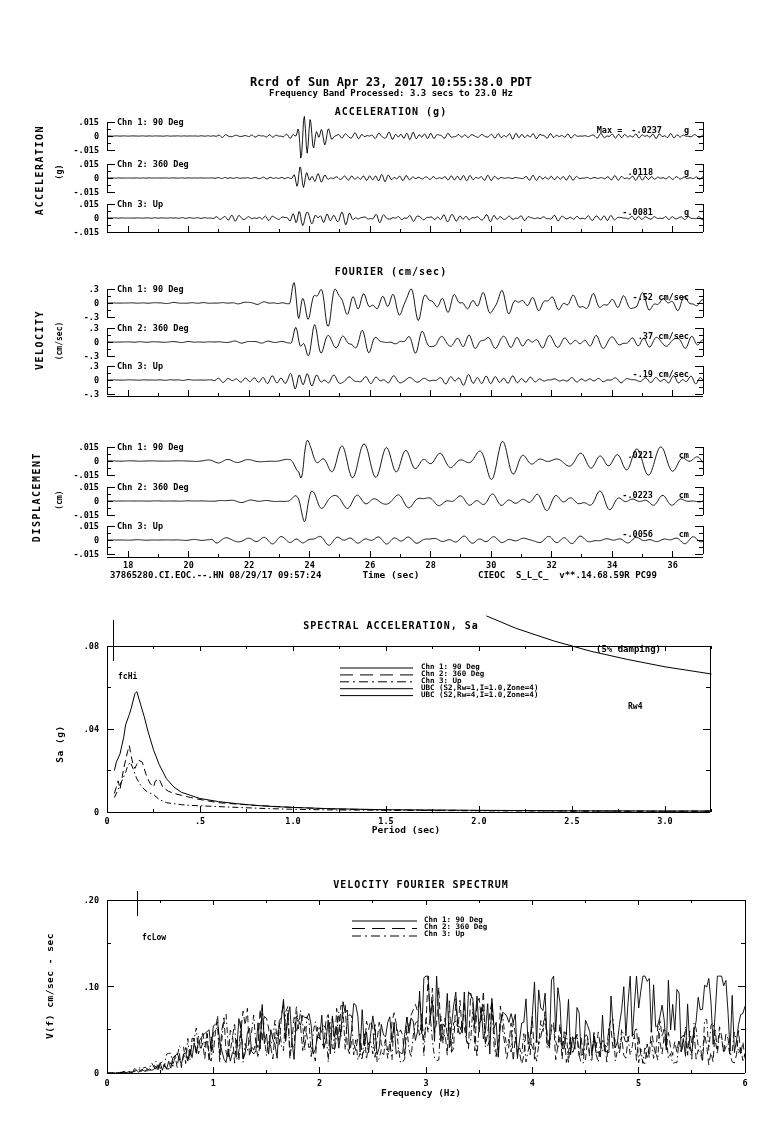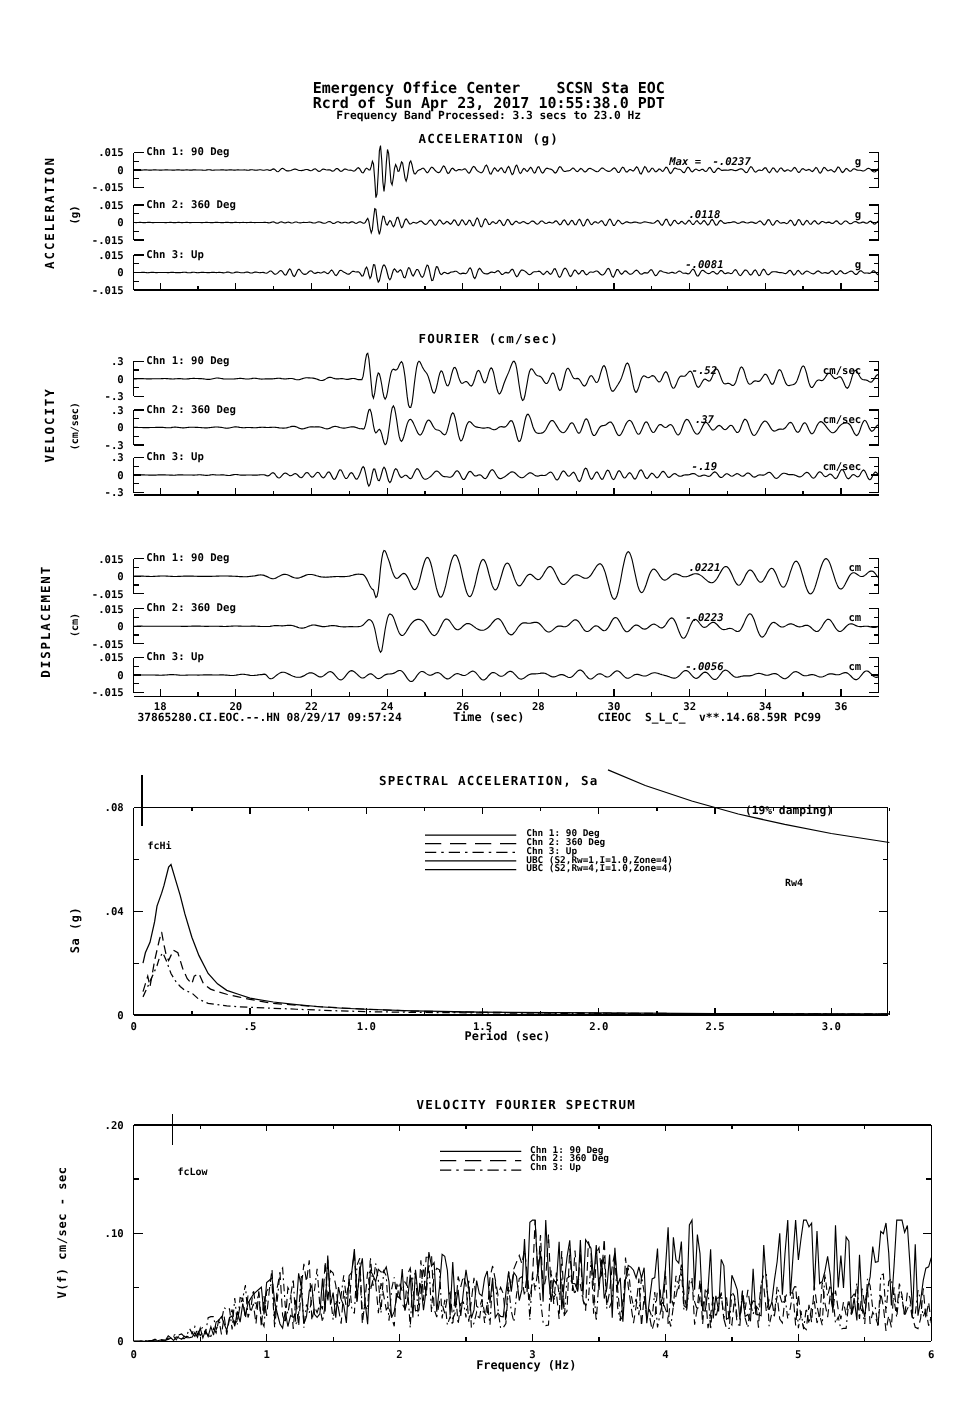--- a/index.html
+++ b/index.html
@@ -10,21 +10,21 @@
   .ctr2{position:absolute;left:25px;width:762px;text-align:center;white-space:pre;}
   .ctr3{position:absolute;left:40px;width:762px;text-align:center;white-space:pre;}
   .f12{font-size:12px;}
   .f105{font-size:10px;}
   .f95{font-size:9.5px;}
   .f9{font-size:9px;}
   .f85{font-size:8.5px;}
   .f8{font-size:8px;margin-top:46px;}
   .f75{font-size:7.5px;line-height:6.6px;}
   .ttl{letter-spacing:1px;}
-  .maxv{left:452px;width:232px;text-align:center;font-style:italic;}
+  .maxv{left:430px;width:232px;text-align:right;}
   .maxv span:first-child{margin-right:9px;}
   .maxu{left:645px;width:44px;text-align:right;}
   svg text{font-family:"DejaVu Sans Mono",monospace;font-weight:bold;fill:#000;}
   #cv{position:absolute;left:0;top:0;}
 </style>
 </head>
 <body>
 
 <div class="page">
 
@@ -391,21 +391,20 @@
       <g>
         <polyline points="352.0,921.0 417.0,921.0" fill="none" stroke="#000" stroke-width="1"></polyline>
         <polyline points="352.0,928.5 417.0,928.5" fill="none" stroke="#000" stroke-width="1" stroke-dasharray="13,7"></polyline>
         <polyline points="352.0,936.0 417.0,936.0" fill="none" stroke="#000" stroke-width="1" stroke-dasharray="9,4,2,4"></polyline>
         <polyline points="107.0,1073.0 109.1,1073.0 111.3,1073.0 113.4,1072.9 115.5,1073.0 117.6,1072.8 119.8,1072.9 121.9,1072.5 124.0,1072.8 126.1,1072.7 128.3,1072.0 130.4,1072.6 132.5,1072.0 134.6,1071.5 136.8,1070.4 138.9,1072.4 141.0,1069.5 143.2,1070.4 145.3,1071.4 147.4,1069.0 149.5,1070.2 151.7,1070.1 153.8,1069.6 155.9,1066.0 158.0,1069.8 160.2,1062.5 162.3,1070.3 164.4,1064.3 166.5,1069.2 168.7,1061.3 170.8,1068.1 172.9,1057.6 175.1,1056.1 177.2,1053.4 179.3,1059.0 181.4,1064.3 183.6,1054.1 185.7,1052.8 187.8,1061.0 189.9,1049.1 192.1,1057.7 194.2,1042.8 196.3,1052.7 198.4,1042.6 200.6,1038.7 202.7,1035.4 204.8,1033.5 207.0,1031.6 209.1,1029.8 211.2,1051.6 213.3,1026.0 215.5,1024.2 217.6,1022.3 219.7,1040.8 221.8,1050.6 224.0,1059.2 226.1,1062.5 228.2,1048.8 230.3,1061.2 232.5,1052.3 234.6,1054.0 236.7,1050.9 238.9,1018.6 241.0,1029.5 243.1,1059.1 245.2,1053.3 247.4,1032.8 249.5,1028.3 251.6,1051.4 253.7,1053.9 255.9,1051.0 258.0,1022.8 260.1,1049.1 262.2,1004.5 264.4,1043.7 266.5,1034.1 268.6,1054.1 270.8,1029.7 272.9,1039.5 275.0,1044.4 277.1,1058.3 279.3,1020.6 281.4,1017.8 283.5,999.3 285.6,1038.3 287.8,1016.5 289.9,1006.7 292.0,1041.1 294.1,1059.4 296.3,1016.4 298.4,1020.2 300.5,1025.4 302.7,1015.4 304.8,1017.5 306.9,1017.6 309.0,1013.6 311.2,1025.4 313.3,1054.1 315.4,1049.1 317.5,1036.4 319.7,1038.6 321.8,1015.2 323.9,1048.5 326.0,1040.3 328.2,1019.9 330.3,1053.9 332.4,1015.9 334.6,1037.2 336.7,1026.8 338.8,1048.2 340.9,1032.2 343.1,1001.7 345.2,1012.9 347.3,1010.0 349.4,1049.4 351.6,1029.6 353.7,1003.5 355.8,1005.0 357.9,1016.3 360.1,1052.1 362.2,1009.7 364.3,1046.0 366.5,1031.8 368.6,1052.8 370.7,1033.6 372.8,1015.9 375.0,1030.7 377.1,1054.6 379.2,1047.9 381.3,1024.4 383.5,1035.0 385.6,1036.8 387.7,1022.5 389.8,1016.8 392.0,1042.4 394.1,1022.5 396.2,1054.1 398.4,1050.5 400.5,1053.1 402.6,1053.5 404.7,1034.4 406.9,1017.6 409.0,1033.3 411.1,1018.0 413.2,1021.1 415.4,1040.4 417.5,1031.7 419.6,991.2 421.7,1033.6 423.9,977.8 426.0,976.1 428.1,976.1 430.3,1018.8 432.4,1000.7 434.5,1041.3 436.6,976.1 438.8,1020.5 440.9,1041.5 443.0,1023.8 445.1,1027.2 447.3,993.4 449.4,1047.7 451.5,1025.5 453.6,1005.8 455.8,992.2 457.9,1026.6 460.0,1027.0 462.2,1033.2 464.3,992.0 466.4,1036.2 468.5,991.8 470.7,995.2 472.8,998.6 474.9,1024.2 477.0,996.1 479.2,1032.0 481.3,1007.6 483.4,1038.8 485.5,1030.6 487.7,1003.7 489.8,1054.1 491.9,998.3 494.1,1028.2 496.2,1022.3 498.3,1057.3 500.4,1023.4 502.6,1012.3 504.7,1013.7 506.8,1016.2 508.9,1022.4 511.1,1013.6 513.2,1022.5 515.3,1014.2 517.4,1058.5 519.6,1040.1 521.7,1023.1 523.8,1022.1 526.0,998.9 528.1,1044.2 530.2,1037.3 532.3,1015.5 534.5,981.9 536.6,1042.5 538.7,989.9 540.8,1007.9 543.0,1010.5 545.1,993.2 547.2,1044.5 549.3,1046.3 551.5,979.9 553.6,976.1 555.7,1031.7 557.9,987.7 560.0,1002.9 562.1,1048.5 564.2,1048.9 566.4,1032.1 568.5,999.4 570.6,1054.7 572.7,1036.7 574.9,1049.2 577.0,1007.5 579.1,1012.7 581.2,1055.4 583.4,1053.9 585.5,1020.2 587.6,1025.4 589.8,1031.9 591.9,1054.8 594.0,1036.4 596.1,1053.2 598.3,1051.6 600.4,1057.0 602.5,1015.0 604.6,1051.3 606.8,1051.8 608.9,1052.6 611.0,996.0 613.1,1026.7 615.3,1047.9 617.4,1042.0 619.5,1024.3 621.7,1009.4 623.8,986.7 625.9,1035.7 628.0,1002.8 630.2,976.1 632.3,1036.5 634.4,1005.1 636.5,976.1 638.7,1008.0 640.8,991.0 642.9,976.1 645.0,976.1 647.2,981.4 649.3,978.5 651.4,1032.3 653.6,984.8 655.7,1026.8 657.8,1025.1 659.9,1017.1 662.1,1005.1 664.2,1020.1 666.3,1050.1 668.4,980.3 670.6,1030.0 672.7,1004.4 674.8,1030.3 676.9,989.6 679.1,993.0 681.2,1051.8 683.3,1038.5 685.5,1056.3 687.6,1003.9 689.7,1043.9 691.8,1053.7 694.0,1031.3 696.1,1021.5 698.2,997.3 700.3,1009.9 702.5,1009.3 704.6,985.2 706.7,987.0 708.8,978.4 711.0,1002.5 713.1,1044.4 715.2,1013.2 717.4,976.1 719.5,976.1 721.6,976.1 723.7,985.8 725.9,980.4 728.0,1011.9 730.1,1051.0 732.2,995.4 734.4,1052.5 736.5,1040.5 738.6,1024.3 740.7,1014.5 742.9,1013.5 745.0,1006.2" fill="none" stroke="#000" stroke-width="0.9"></polyline>
         <polyline points="107.0,1073.0 109.1,1073.0 111.3,1073.0 113.4,1072.8 115.5,1072.7 117.6,1072.9 119.8,1072.4 121.9,1072.3 124.0,1071.8 126.1,1072.3 128.3,1072.0 130.4,1071.8 132.5,1072.3 134.6,1070.5 136.8,1070.3 138.9,1069.2 141.0,1071.8 143.2,1068.1 145.3,1070.8 147.4,1070.9 149.5,1068.9 151.7,1070.2 153.8,1066.3 155.9,1069.1 158.0,1063.9 160.2,1068.5 162.3,1065.4 164.4,1065.1 166.5,1068.6 168.7,1069.1 170.8,1062.7 172.9,1066.3 175.1,1055.5 177.2,1067.6 179.3,1052.9 181.4,1067.7 183.6,1055.0 185.7,1047.6 187.8,1059.4 189.9,1056.4 192.1,1044.4 194.2,1038.2 196.3,1055.1 198.4,1036.4 200.6,1050.1 202.7,1043.1 204.8,1059.1 207.0,1034.1 209.1,1061.8 211.2,1036.9 213.3,1052.8 215.5,1031.6 217.6,1015.4 219.7,1056.1 221.8,1030.1 224.0,1018.2 226.1,1052.4 228.2,1058.8 230.3,1030.1 232.5,1034.5 234.6,1063.1 236.7,1038.1 238.9,1061.1 241.0,1030.1 243.1,1011.1 245.2,1025.5 247.4,1008.3 249.5,1056.6 251.6,1045.4 253.7,1050.1 255.9,1042.9 258.0,1047.5 260.1,1009.2 262.2,1041.9 264.4,1016.5 266.5,1018.4 268.6,1028.0 270.8,1047.1 272.9,1059.0 275.0,1032.5 277.1,1046.4 279.3,1044.2 281.4,1017.4 283.5,1001.9 285.6,1043.3 287.8,1013.2 289.9,1059.1 292.0,1040.2 294.1,1017.5 296.3,1032.4 298.4,1023.7 300.5,1025.5 302.7,1050.6 304.8,1026.5 306.9,1035.8 309.0,1047.9 311.2,1044.6 313.3,1053.9 315.4,1061.0 317.5,1027.0 319.7,1036.8 321.8,1043.1 323.9,1046.8 326.0,1019.5 328.2,1014.5 330.3,1030.4 332.4,1048.7 334.6,1048.2 336.7,1008.3 338.8,1040.5 340.9,1005.8 343.1,1005.6 345.2,1003.3 347.3,1047.1 349.4,1053.7 351.6,1041.3 353.7,1043.1 355.8,1050.6 357.9,1037.3 360.1,1033.9 362.2,1055.3 364.3,1050.0 366.5,1021.2 368.6,1029.5 370.7,1020.9 372.8,1027.9 375.0,1057.3 377.1,1040.5 379.2,1022.2 381.3,1045.0 383.5,1046.5 385.6,1039.3 387.7,1050.3 389.8,1053.3 392.0,1021.7 394.1,1012.8 396.2,1023.5 398.4,1036.0 400.5,1029.9 402.6,1034.9 404.7,1057.5 406.9,1017.0 409.0,1030.1 411.1,1015.1 413.2,1009.8 415.4,1004.4 417.5,1011.0 419.6,999.7 421.7,1017.7 423.9,1040.6 426.0,1023.3 428.1,976.1 430.3,1020.8 432.4,988.0 434.5,1032.8 436.6,1022.9 438.8,987.5 440.9,1033.5 443.0,1038.2 445.1,1034.2 447.3,1055.1 449.4,1000.8 451.5,1051.8 453.6,1048.9 455.8,998.8 457.9,1032.8 460.0,1000.4 462.2,1031.8 464.3,1001.3 466.4,1040.0 468.5,1048.5 470.7,993.2 472.8,1002.1 474.9,1050.9 477.0,1002.4 479.2,998.2 481.3,1019.6 483.4,991.0 485.5,1045.0 487.7,1033.5 489.8,1012.7 491.9,1001.9 494.1,1030.9 496.2,1053.5 498.3,1056.0 500.4,1006.0 502.6,1029.1 504.7,1043.9 506.8,1058.6 508.9,1045.1 511.1,1022.9 513.2,1061.1 515.3,1037.0 517.4,1054.4 519.6,1052.8 521.7,1064.1 523.8,1055.8 526.0,1031.8 528.1,1032.0 530.2,1054.7 532.3,1016.5 534.5,1059.2 536.6,1036.2 538.7,1044.5 540.8,1036.8 543.0,1026.0 545.1,1011.6 547.2,1035.4 549.3,1046.5 551.5,1024.3 553.6,1021.8 555.7,1059.8 557.9,1045.8 560.0,1023.7 562.1,1059.5 564.2,1031.7 566.4,1062.5 568.5,1051.9 570.6,1036.7 572.7,1038.8 574.9,1038.2 577.0,1035.1 579.1,1055.6 581.2,1037.8 583.4,1056.6 585.5,1059.9 587.6,1038.6 589.8,1059.6 591.9,1060.2 594.0,1032.6 596.1,1048.0 598.3,1031.9 600.4,1046.4 602.5,1040.6 604.6,1041.7 606.8,1062.1 608.9,1028.2 611.0,1028.8 613.1,1049.5 615.3,1039.5 617.4,1040.0 619.5,1052.9 621.7,1036.7 623.8,1055.2 625.9,1058.3 628.0,1038.7 630.2,1033.5 632.3,1034.0 634.4,1034.7 636.5,1060.4 638.7,1035.4 640.8,1055.0 642.9,1061.7 645.0,1063.7 647.2,1043.9 649.3,1057.9 651.4,1028.4 653.6,1044.6 655.7,1055.2 657.8,1025.8 659.9,1042.1 662.1,1053.7 664.2,1035.7 666.3,1047.9 668.4,1032.4 670.6,1047.8 672.7,1055.3 674.8,1041.5 676.9,1052.1 679.1,1038.4 681.2,1038.0 683.3,1035.1 685.5,1038.5 687.6,1055.2 689.7,1030.9 691.8,1043.7 694.0,1030.3 696.1,1059.1 698.2,1049.7 700.3,1053.8 702.5,1060.0 704.6,1034.4 706.7,1045.3 708.8,1064.8 711.0,1052.3 713.1,1061.9 715.2,1029.9 717.4,1049.5 719.5,1026.8 721.6,1036.0 723.7,1053.4 725.9,1033.6 728.0,1038.4 730.1,1054.6 732.2,1061.8 734.4,1062.9 736.5,1054.8 738.6,1030.6 740.7,1054.7 742.9,1041.7 745.0,1058.5" fill="none" stroke="#000" stroke-width="0.9" stroke-dasharray="7,4"></polyline>
         <polyline points="107.0,1073.0 109.1,1073.0 111.3,1073.0 113.4,1072.9 115.5,1072.7 117.6,1072.6 119.8,1072.8 121.9,1072.4 124.0,1071.4 126.1,1072.6 128.3,1071.6 130.4,1072.0 132.5,1071.9 134.6,1068.6 136.8,1070.3 138.9,1068.4 141.0,1067.0 143.2,1067.9 145.3,1067.2 147.4,1069.3 149.5,1068.0 151.7,1063.0 153.8,1066.7 155.9,1061.3 158.0,1067.7 160.2,1063.6 162.3,1061.9 164.4,1066.7 166.5,1054.2 168.7,1053.3 170.8,1053.3 172.9,1063.8 175.1,1058.4 177.2,1056.5 179.3,1046.1 181.4,1048.0 183.6,1047.1 185.7,1063.5 187.8,1038.4 189.9,1059.5 192.1,1038.1 194.2,1038.9 196.3,1028.0 198.4,1054.0 200.6,1047.1 202.7,1031.7 204.8,1046.9 207.0,1033.1 209.1,1056.7 211.2,1061.1 213.3,1033.0 215.5,1029.9 217.6,1026.8 219.7,1062.1 221.8,1040.4 224.0,1017.5 226.1,1014.4 228.2,1044.8 230.3,1051.0 232.5,1037.3 234.6,1023.0 236.7,1059.8 238.9,1051.0 241.0,1020.0 243.1,1062.2 245.2,1043.6 247.4,1050.5 249.5,1038.5 251.6,1032.1 253.7,1015.0 255.9,1045.2 258.0,1057.6 260.1,1044.1 262.2,1007.8 264.4,1038.6 266.5,1055.7 268.6,1040.2 270.8,1046.4 272.9,1036.1 275.0,1020.3 277.1,1039.0 279.3,1022.8 281.4,1046.3 283.5,1050.8 285.6,1012.2 287.8,1006.6 289.9,1051.2 292.0,1044.8 294.1,1047.9 296.3,1005.9 298.4,1028.8 300.5,1010.6 302.7,1024.3 304.8,1050.4 306.9,1016.8 309.0,1020.6 311.2,1056.6 313.3,1031.3 315.4,1021.8 317.5,1038.5 319.7,1025.9 321.8,1033.0 323.9,1025.6 326.0,1028.9 328.2,1062.2 330.3,1020.6 332.4,1018.4 334.6,1052.9 336.7,1034.1 338.8,1011.9 340.9,1037.3 343.1,1010.9 345.2,1049.8 347.3,1018.6 349.4,1014.7 351.6,1015.9 353.7,1054.8 355.8,1039.8 357.9,1060.0 360.1,1053.3 362.2,1060.2 364.3,1032.5 366.5,1059.4 368.6,1042.8 370.7,1041.7 372.8,1054.0 375.0,1023.1 377.1,1062.1 379.2,1058.5 381.3,1049.7 383.5,1055.9 385.6,1040.5 387.7,1058.3 389.8,1041.4 392.0,1059.8 394.1,1022.9 396.2,1024.5 398.4,1047.4 400.5,1062.7 402.6,1062.1 404.7,1058.8 406.9,1029.1 409.0,1048.8 411.1,1057.6 413.2,1035.9 415.4,1022.9 417.5,1021.4 419.6,1036.7 421.7,1018.7 423.9,1056.1 426.0,1018.7 428.1,1032.4 430.3,1016.2 432.4,1040.4 434.5,1057.8 436.6,1060.5 438.8,1060.0 440.9,1016.2 443.0,1043.1 445.1,1018.1 447.3,1036.2 449.4,1022.7 451.5,1053.5 453.6,1022.7 455.8,1021.1 457.9,1028.0 460.0,1035.7 462.2,1021.8 464.3,1027.7 466.4,1040.1 468.5,1044.4 470.7,1040.4 472.8,1009.1 474.9,1030.0 477.0,1057.1 479.2,1023.2 481.3,1020.2 483.4,1003.8 485.5,1047.5 487.7,1045.7 489.8,1040.2 491.9,1003.5 494.1,1045.9 496.2,1056.7 498.3,1040.6 500.4,1024.9 502.6,1014.4 504.7,1034.7 506.8,1045.7 508.9,1039.1 511.1,1052.1 513.2,1020.9 515.3,1033.7 517.4,1051.9 519.6,1048.0 521.7,1054.3 523.8,1033.7 526.0,1061.9 528.1,1051.0 530.2,1041.4 532.3,1047.1 534.5,1052.6 536.6,1061.2 538.7,1044.9 540.8,1020.6 543.0,1031.4 545.1,1015.3 547.2,1049.0 549.3,1048.0 551.5,1029.1 553.6,1024.8 555.7,1041.5 557.9,1048.2 560.0,1037.1 562.1,1045.8 564.2,1035.2 566.4,1031.6 568.5,1063.7 570.6,1036.6 572.7,1053.9 574.9,1044.6 577.0,1034.0 579.1,1055.1 581.2,1062.9 583.4,1062.8 585.5,1033.4 587.6,1037.0 589.8,1054.8 591.9,1055.2 594.0,1032.5 596.1,1054.4 598.3,1062.1 600.4,1043.2 602.5,1051.4 604.6,1044.5 606.8,1047.2 608.9,1027.9 611.0,1019.7 613.1,1019.3 615.3,1061.0 617.4,1050.7 619.5,1052.4 621.7,1029.2 623.8,1035.9 625.9,1043.5 628.0,1036.7 630.2,1055.0 632.3,1046.3 634.4,1032.2 636.5,1027.4 638.7,1062.6 640.8,1048.9 642.9,1063.4 645.0,1046.4 647.2,1059.0 649.3,1045.5 651.4,1040.2 653.6,1058.4 655.7,1051.9 657.8,1060.1 659.9,1019.0 662.1,1037.1 664.2,1027.9 666.3,1036.7 668.4,1058.5 670.6,1053.6 672.7,1063.4 674.8,1062.6 676.9,1062.7 679.1,1040.4 681.2,1052.5 683.3,1043.8 685.5,1026.5 687.6,1052.3 689.7,1047.0 691.8,1059.2 694.0,1023.1 696.1,1028.5 698.2,1046.8 700.3,1046.3 702.5,1061.7 704.6,1020.0 706.7,1019.3 708.8,1050.3 711.0,1025.1 713.1,1022.9 715.2,1039.7 717.4,1054.0 719.5,1033.3 721.6,1038.4 723.7,1052.9 725.9,1046.9 728.0,1043.4 730.1,1056.0 732.2,1051.3 734.4,1032.2 736.5,1040.4 738.6,1053.2 740.7,1048.0 742.9,1060.6 745.0,1053.2" fill="none" stroke="#000" stroke-width="0.9" stroke-dasharray="6,3,1.5,3"></polyline>
       </g>
     </svg>
 
-  <div class="ctr f12" style="top:63px">Emergency Office Center    SCSN Sta EOC</div>
   <div class="ctr f12" style="top:75px">Rcrd of Sun Apr 23, 2017 10:55:38.0 PDT</div>
   <div class="ctr f9" style="top:88px">Frequency Band Processed: 3.3 secs to 23.0 Hz</div>
 
   <div class="ctr f105 ttl" style="top:106px">ACCELERATION (g)</div>
   <div class="ctr f105 ttl" style="top:266px">FOURIER (cm/sec)</div>
   <div class="ctr f105 ttl" style="top:620px">SPECTRAL ACCELERATION, Sa</div>
   <div class="ctr3 f105 ttl" style="top:879px">VELOCITY FOURIER SPECTRUM</div>
 
   <div class="abs f85" style="left:117px;top:117px">Chn 1: 90 Deg</div>
   <div class="abs f85" style="left:117px;top:159px">Chn 2: 360 Deg</div>
@@ -434,21 +433,21 @@
   <div class="abs f85 maxv" style="top:490px"><span>-.0223</span></div>
   <div class="abs f85 maxu" style="top:490px">cm</div>
   <div class="abs f85 maxv" style="top:529px"><span>-.0056</span></div>
   <div class="abs f85 maxu" style="top:529px">cm</div>
 
   <div class="ctr f95" style="top:569px">Time (sec)</div>
   <div class="abs f9" style="left:110px;top:570px">37865280.CI.EOC.--.HN 08/29/17 09:57:24</div>
   <div class="abs f9" style="left:478px;top:570px">CIEOC  S_L_C_  v**.14.68.59R PC99</div>
 
   <div class="abs f8" style="left:118px;top:626px">fcHi</div>
-  <div class="abs f9" style="left:596px;top:644px">(19% damping)</div>
+  <div class="abs f9" style="left:596px;top:644px">(5% damping)</div>
   <div class="abs f8" style="left:628px;top:656px">Rw4</div>
   <div class="ctr2 f95" style="top:824px">Period (sec)</div>
   <div class="abs f75" style="left:421px;top:664px">Chn 1: 90 Deg</div>
   <div class="abs f75" style="left:421px;top:671px">Chn 2: 360 Deg</div>
   <div class="abs f75" style="left:421px;top:678px">Chn 3: Up</div>
   <div class="abs f75" style="left:421px;top:685px">UBC (S2,Rw=1,I=1.0,Zone=4)</div>
   <div class="abs f75" style="left:421px;top:692px">UBC (S2,Rw=4,I=1.0,Zone=4)</div>
 
   <div class="abs f8" style="left:142px;top:887px">fcLow</div>
   <div class="ctr3 f95" style="top:1087px">Frequency (Hz)</div>

